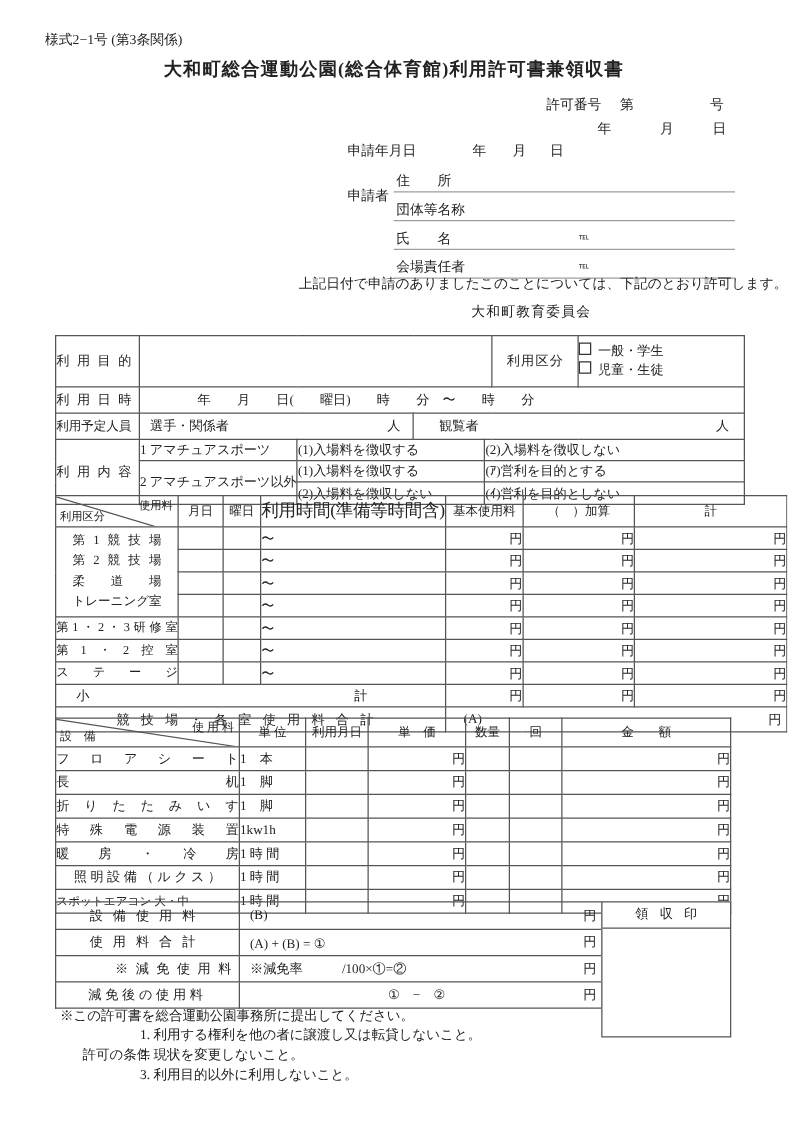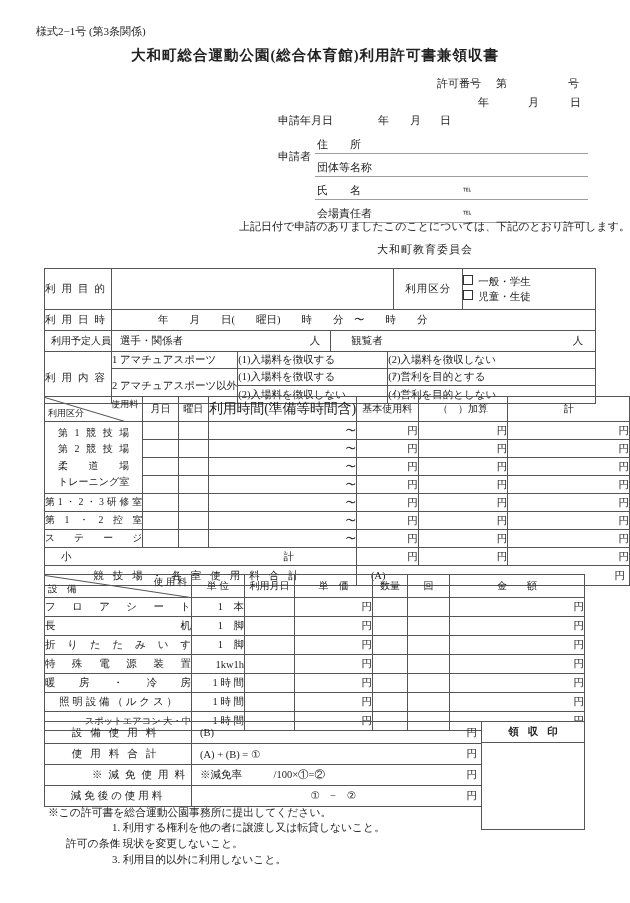--- a/index.html
+++ b/index.html
@@ -11,21 +11,21 @@
          font-size:14.5px;font-weight:bold;letter-spacing:1px;}
   .notice{position:absolute;left:0;top:219px;width:100%;text-align:right;font-size:11px;}
   .committee{position:absolute;left:377px;top:242px;font-size:11px;letter-spacing:1px;}
   .field-line{position:absolute;left:315px;width:273px;height:19px;border-bottom:1px solid #9e9e9e;font-size:11px;}
   .field-line .flabel{position:absolute;left:2px;top:3px;}
   .field-line .tel{position:absolute;left:148px;top:4px;font-size:10px;color:#444;}
   
   .tbl{position:absolute;left:44px;border-collapse:collapse;table-layout:fixed;
        font-size:10.5px;color:#222;}
   .tbl td{border:1px solid #555;padding:0;overflow:hidden;white-space:nowrap;vertical-align:middle;}
-  .cent{text-align:right;}
+  .cent{text-align:left;}
   .lsp3{letter-spacing:3px;text-align:center;}
   .lsp6{letter-spacing:6px;text-align:right;}
   .lsp8{letter-spacing:8px;text-align:center;}
   .lsp9{letter-spacing:9px;text-align:center;}
   .yen{text-align:right;padding-right:4px;}
   .just{text-align:justify;text-align-last:justify;padding:0 26px;}
   .jroom{text-align:justify;text-align-last:justify;padding:0 9px;font-size:9.8px;}
   .jline{text-align:justify;text-align-last:justify;padding:0 13px;font-size:10px;line-height:16.5px;}
   .fh{font-size:10px;text-align:center;}
   .fs9{font-size:14px;letter-spacing:-0.2px;text-align:left;}
@@ -36,21 +36,21 @@
   .cb{display:inline-block;width:8px;height:8px;border:1px solid #333;margin-right:5px;}
   .optline{line-height:15px;font-size:10.5px;}
   .diag{position:relative;}
   .dline{position:absolute;top:0;left:0;border-top:1px solid #555;transform-origin:0 0;}
   .dline.fee{width:85px;transform:rotate(16.7deg);}
   .dline.eq{width:150px;transform:rotate(8.6deg);}
   .corner-tr{position:absolute;top:1px;right:4px;font-size:9px;}
   .corner-bl{position:absolute;bottom:1px;left:3px;font-size:9px;}
   .seal-box{position:absolute;left:481px;top:721px;width:102px;height:107px;border:1px solid #555;background:#fff;}
   .seal-label{height:20px;line-height:20px;border-bottom:1px solid #555;text-align:center;
-              letter-spacing:9px;font-size:10.5px;padding-left:9px;font-weight:bold;}
+              letter-spacing:9px;font-size:10.5px;padding-left:9px;}
   .footer-line{position:absolute;font-size:10.8px;white-space:nowrap;}
 </style>
 </head>
 <body>
 
 <div class="page">
 
   <div class="form-number">様式2−1号 (第3条関係)</div>
   <div class="title">大和町総合運動公園(総合体育館)利用許可書兼領収書</div>
 

